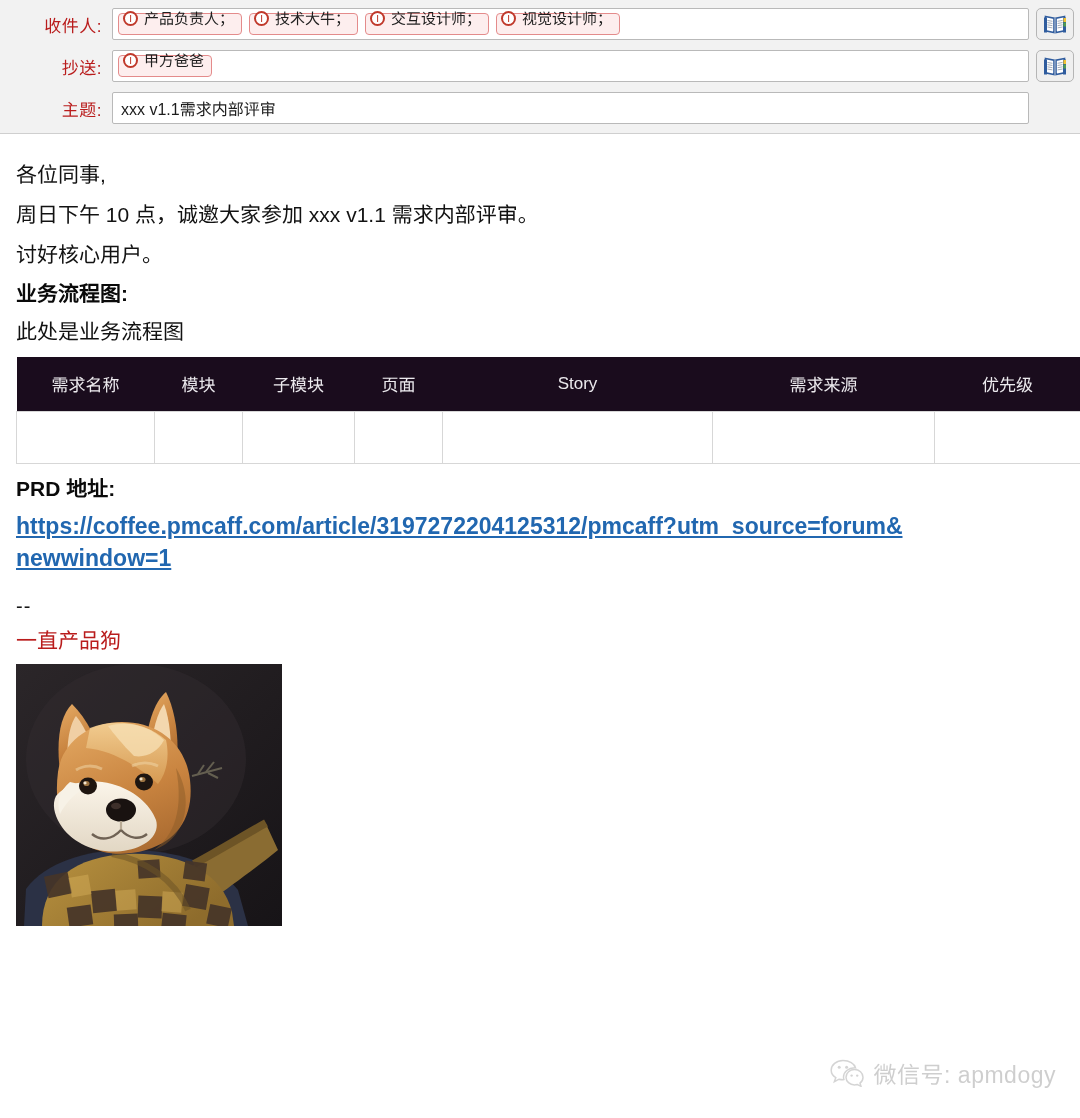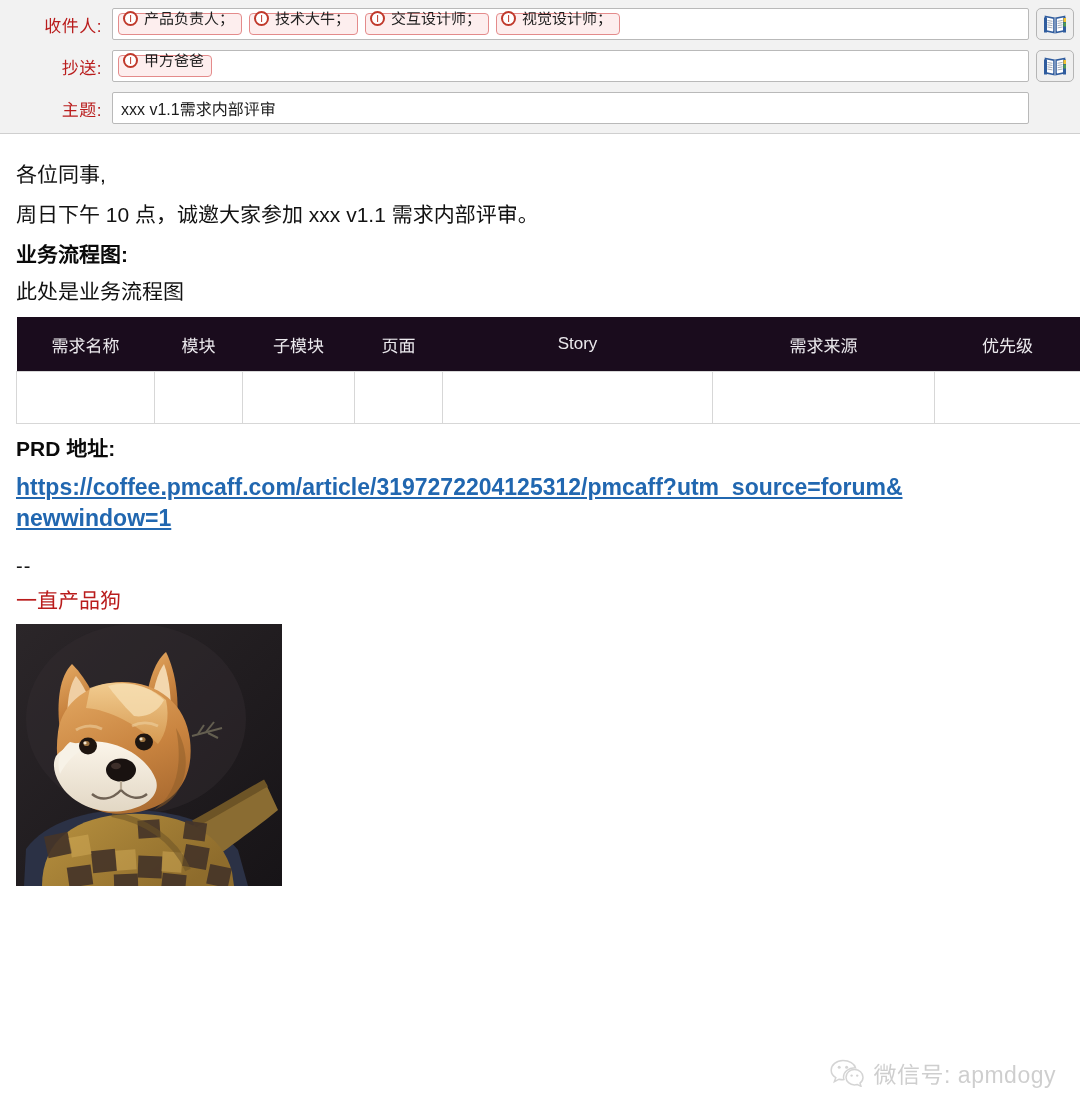--- a/index.html
+++ b/index.html
@@ -304,20 +304,21 @@
       <div class="addr-spacer"></div>
     </div>
 
   </div>
 
   <div class="mail-body">
 
     <p class="p-line">各位同事,</p>
     <p class="p-line">周日下午 10 点，诚邀大家参加 xxx v1.1 需求内部评审。</p>
 
+    <p class="p-line">讨好核心用户。</p>
 
     <p class="h-line">业务流程图:</p>
     <p class="p-line">此处是业务流程图</p>
 
 
     <table class="req-table">
       <colgroup>
         <col style="width:138px">
         <col style="width:88px">
         <col style="width:112px">

